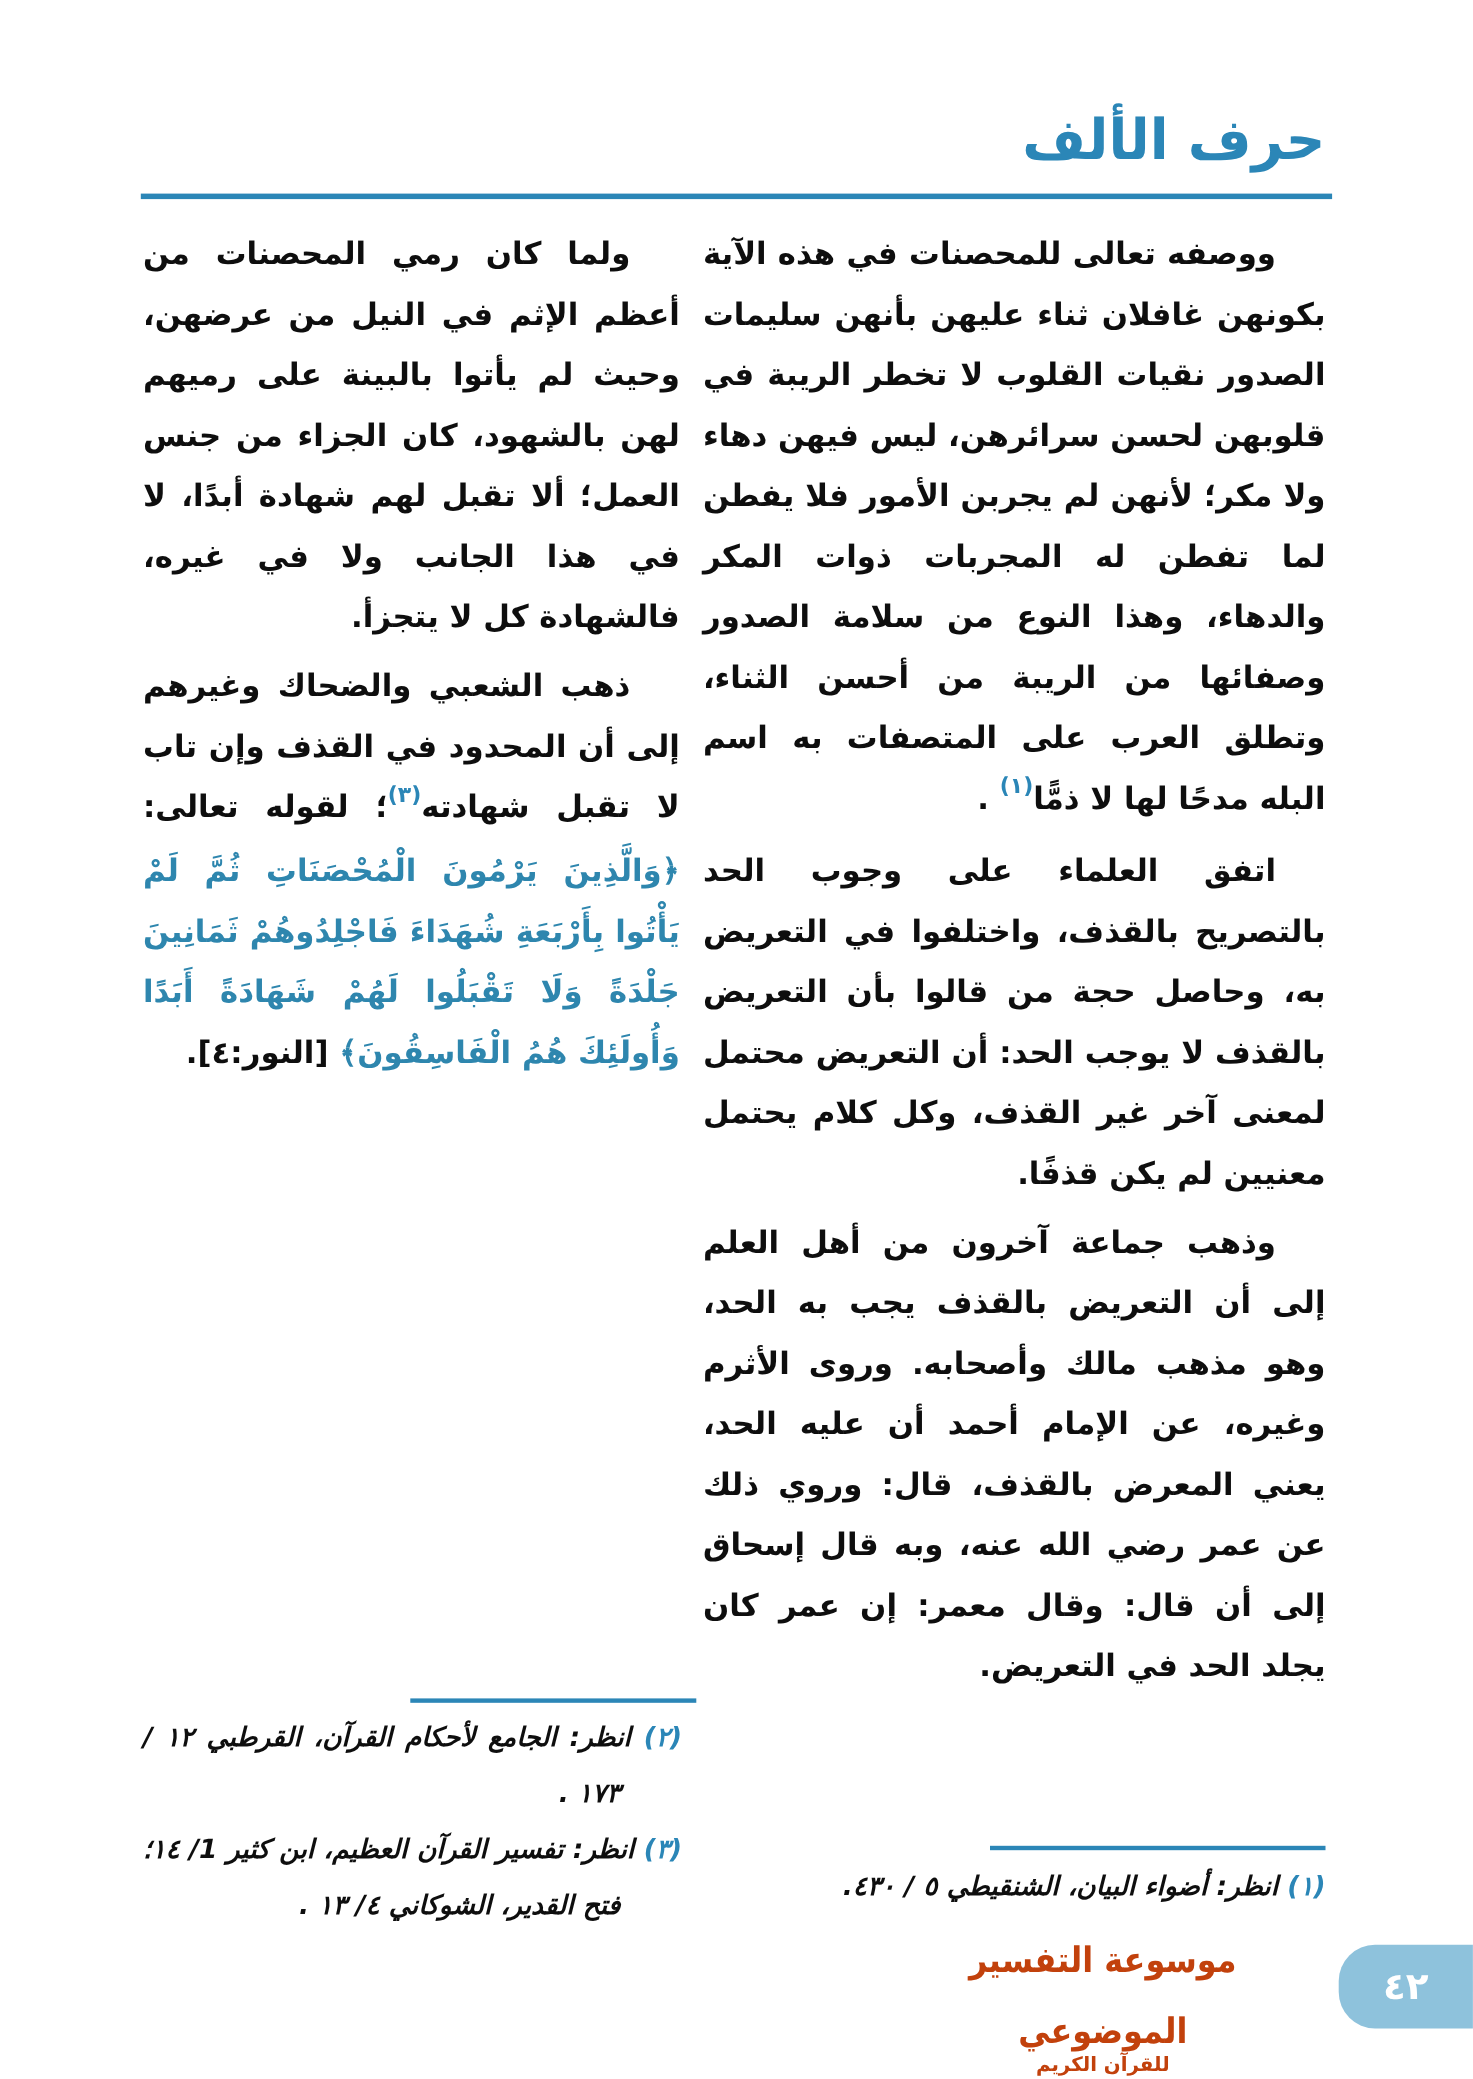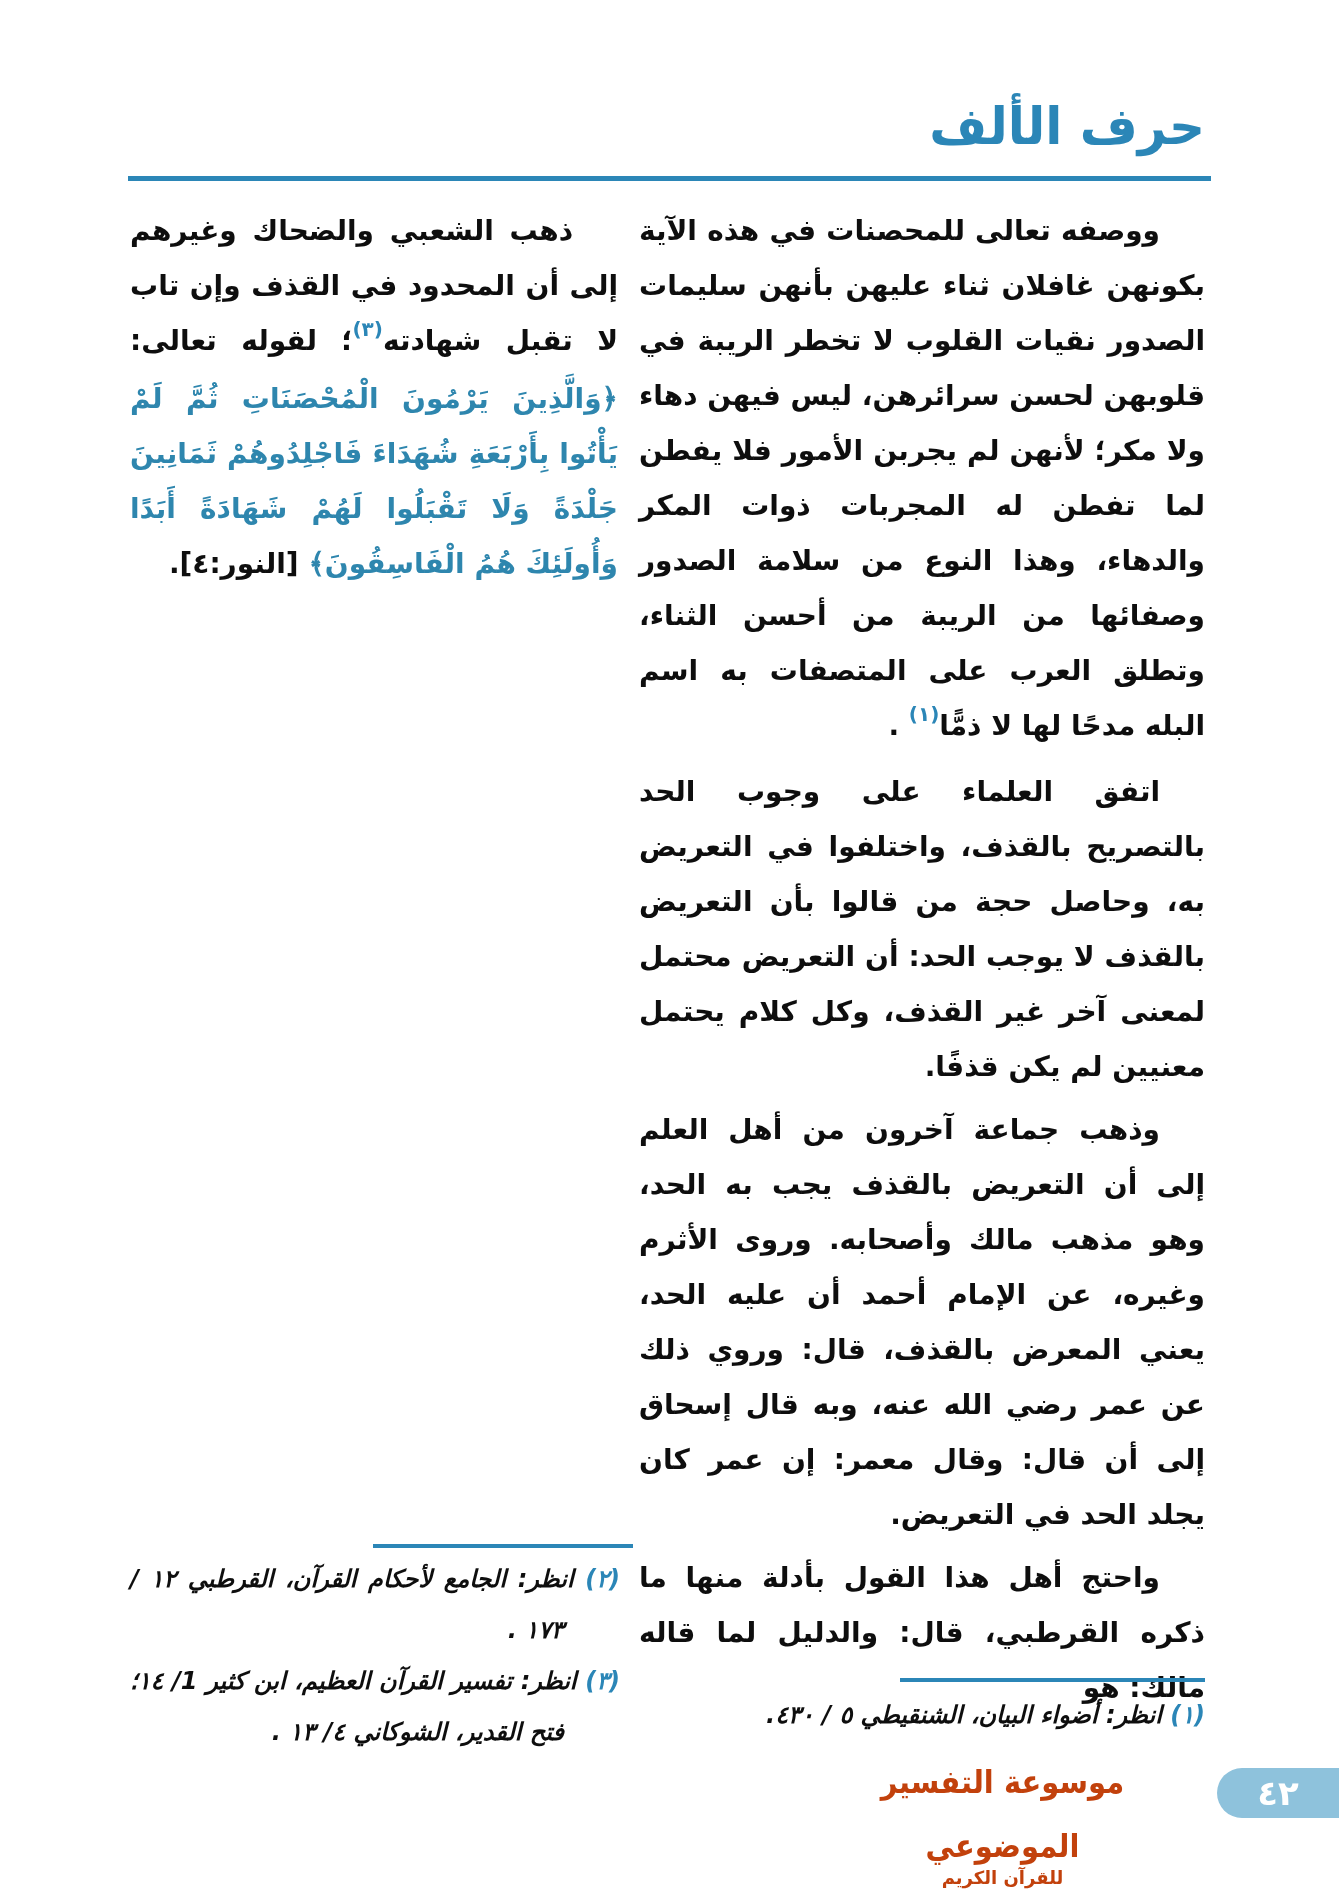--- a/index.html
+++ b/index.html
@@ -70,44 +70,44 @@
   .logo-line1{
     font-size:29px;font-weight:700;line-height:58px;
     transform:scaleY(1.1);
     letter-spacing:-1px;
   }
   .logo-line2{
     font-size:18px;font-weight:700;line-height:24px;
     margin-top:-6px;
   }
   .page-badge{
-    position:absolute;top:1768px;right:0;width:122px;height:50px;
+    position:absolute;top:1768px;right:0;width:122px;height:76px;
     background:var(--badge);
     border-radius:33px 0 0 33px;
     display:flex;align-items:center;justify-content:center;
   }
   .page-number{
     color:#ffffff;font-size:34px;font-weight:700;
   }
 </style>
 </head>
 <body>
 
 <div class="page">
 
   <div class="header-title">حرف الألف</div>
   <div class="header-rule"></div>
 
   <div class="col col-right">
       <p class="para indent"><span class="run-text">ووصفه تعالى للمحصنات في هذه الآية بكونهن غافلان ثناء عليهن بأنهن سليمات الصدور نقيات القلوب لا تخطر الريبة في قلوبهن لحسن سرائرهن، ليس فيهن دهاء ولا مكر؛ لأنهن لم يجربن الأمور فلا يفطن لما تفطن له المجربات ذوات المكر والدهاء، وهذا النوع من سلامة الصدور وصفائها من الريبة من أحسن الثناء، وتطلق العرب على المتصفات به اسم البله مدحًا لها لا ذمًّا</span><span class="run-ref">(١)</span><span class="run-text"> .</span></p>
       <p class="para indent"><span class="run-text">اتفق العلماء على وجوب الحد بالتصريح بالقذف، واختلفوا في التعريض به، وحاصل حجة من قالوا بأن التعريض بالقذف لا يوجب الحد: أن التعريض محتمل لمعنى آخر غير القذف، وكل كلام يحتمل معنيين لم يكن قذفًا.</span></p>
       <p class="para indent"><span class="run-text">وذهب جماعة آخرون من أهل العلم إلى أن التعريض بالقذف يجب به الحد، وهو مذهب مالك وأصحابه. وروى الأثرم وغيره، عن الإمام أحمد أن عليه الحد، يعني المعرض بالقذف، قال: وروي ذلك عن عمر رضي الله عنه، وبه قال إسحاق إلى أن قال: وقال معمر: إن عمر كان يجلد الحد في التعريض.</span></p>
-      <p class="para indent"><span class="run-text">واحتج أهل هذا القول بأدلة منها ما ذكره القرطبي، قال: والدليل لما قاله مالك: هو</span></p>
     </div>
   <div class="col col-left">
+      <p class="para indent"><span class="run-text">ولما كان رمي المحصنات من أعظم الإثم في النيل من عرضهن، وحيث لم يأتوا بالبينة على رميهم لهن بالشهود، كان الجزاء من جنس العمل؛ ألا تقبل لهم شهادة أبدًا، لا في هذا الجانب ولا في غيره، فالشهادة كل لا يتجزأ.</span></p>
       <p class="para indent"><span class="run-text">ذهب الشعبي والضحاك وغيرهم إلى أن المحدود في القذف وإن تاب لا تقبل شهادته</span><span class="run-ref">(٣)</span><span class="run-text">؛ لقوله تعالى: </span><span class="run-quran">﴿وَالَّذِينَ يَرْمُونَ الْمُحْصَنَاتِ ثُمَّ لَمْ يَأْتُوا بِأَرْبَعَةِ شُهَدَاءَ فَاجْلِدُوهُمْ ثَمَانِينَ جَلْدَةً وَلَا تَقْبَلُوا لَهُمْ شَهَادَةً أَبَدًا وَأُولَئِكَ هُمُ الْفَاسِقُونَ﴾</span><span class="run-text"> [النور:٤].</span></p>
     </div>
 
   <div class="fn-rule fn-rule-right"></div>
   <div class="fn-area fn-area-right">
       <div class="footnote"><span class="fn-num">(١)</span><span class="fn-text"> انظر: أضواء البيان، الشنقيطي ٥ / ٤٣٠.</span></div>
     </div>
 
   <div class="fn-rule fn-rule-left"></div>
   <div class="fn-area fn-area-left">

